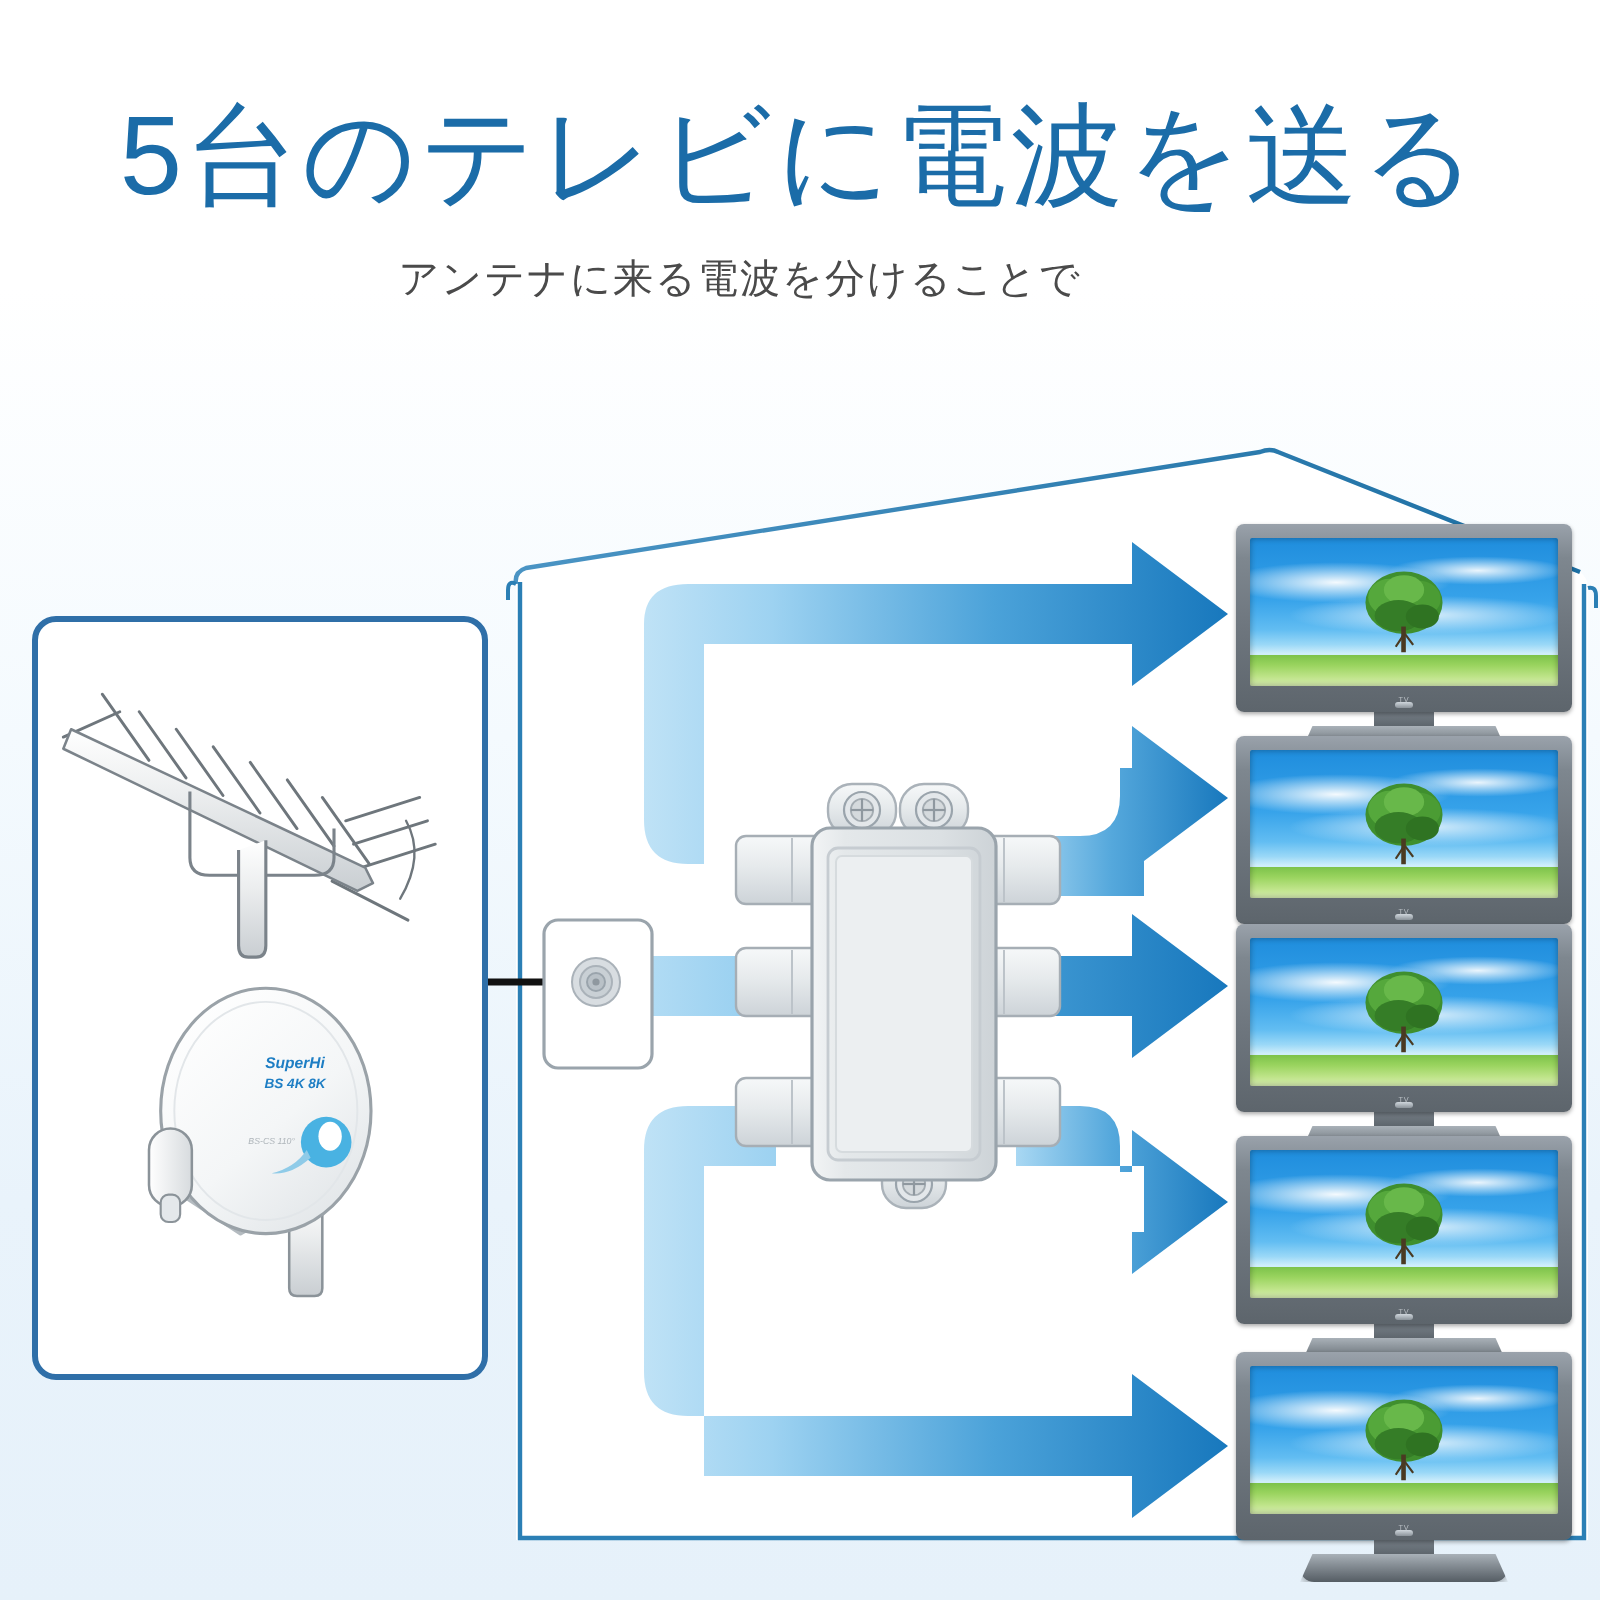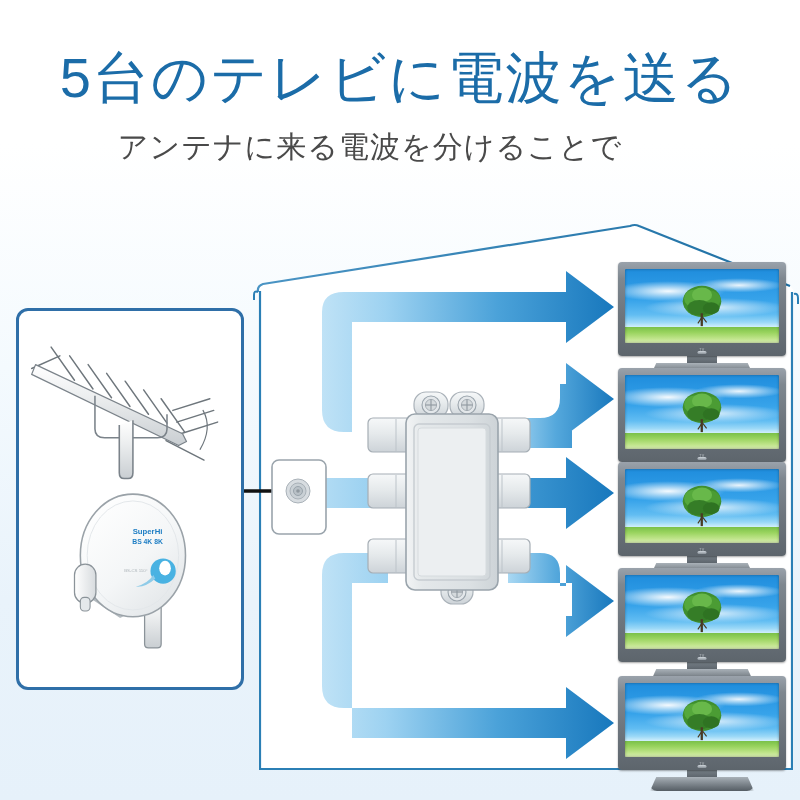--- a/index.html
+++ b/index.html
@@ -14,21 +14,21 @@
     overflow:hidden;
   }
   
   .title{
     position:absolute;left:0;top:48px;width:800px;text-align:center;
     color:#1b6ca8;font-size:56px;line-height:1.08;font-weight:400;
     letter-spacing:2px;white-space:nowrap;
   }
   .subtitle{
     position:absolute;left:0;top:126px;width:740px;text-align:center;
-    color:#4a4a4a;font-size:30px;line-height:1.42;font-weight:400;
+    color:#4a4a4a;font-size:20px;line-height:1.42;font-weight:400;
     letter-spacing:1px;white-space:nowrap;
   }
   .subtitle .l2{display:block;}
 
   
   #scene{position:absolute;left:0;top:0;width:800px;height:800px;}
 
   
   .tv{position:absolute;width:168px;}
   .tv-body{
@@ -72,20 +72,21 @@
     background:linear-gradient(180deg,#a9b1b8 0%,#8a9299 35%,#6d757c 70%,#555d64 100%);
     box-shadow:0 2px 3px rgba(0,0,0,.25);
     clip-path:polygon(6% 0,94% 0,100% 100%,0 100%);
   }
 
   
   #antenna-panel{
     position:absolute;left:16px;top:308px;width:228px;height:382px;
     border:3px solid #2f6fa8;border-radius:12px;background:#ffffff;
     box-sizing:border-box;
+    font-style:italic;
   }
   #antenna-art{position:absolute;left:0;top:0;width:100%;height:100%;}
 
   .dish-logo1{font-size:8px;}
   .dish-logo2{font-size:7px;}
 </style>
 </head>
 <body>
 
 <div id="stage">

